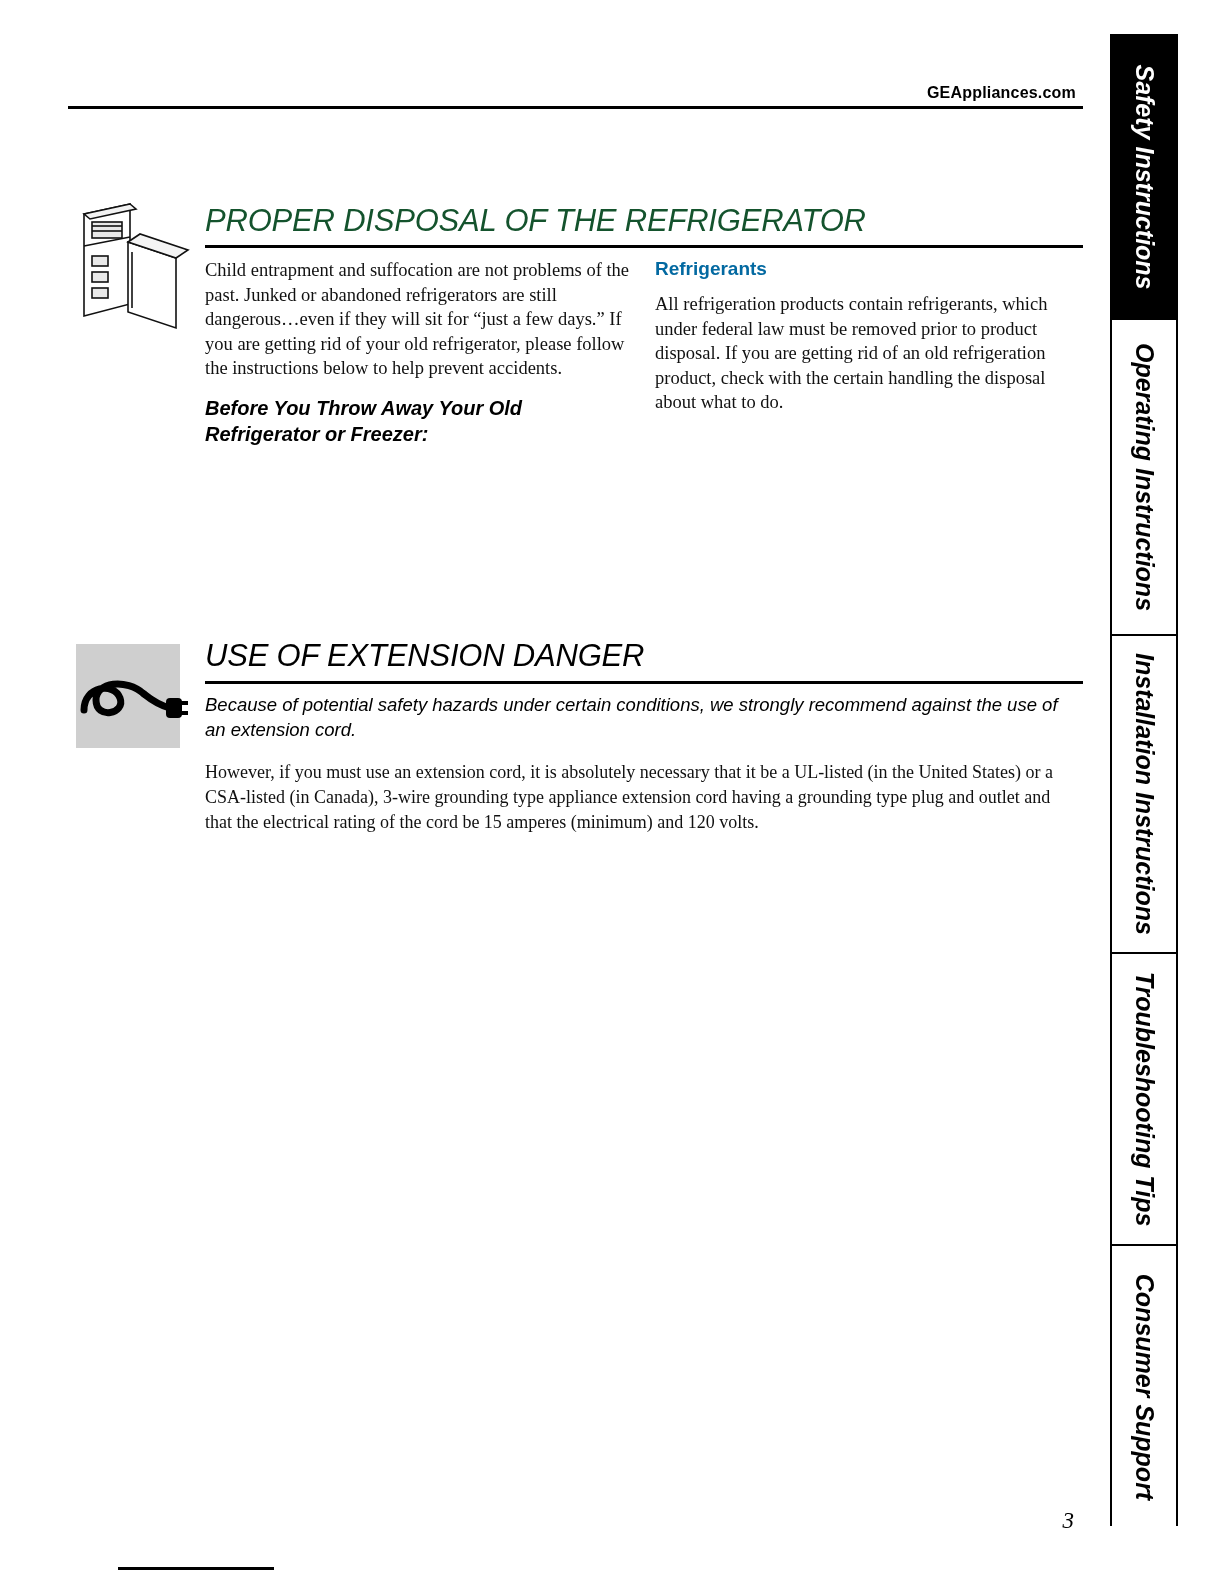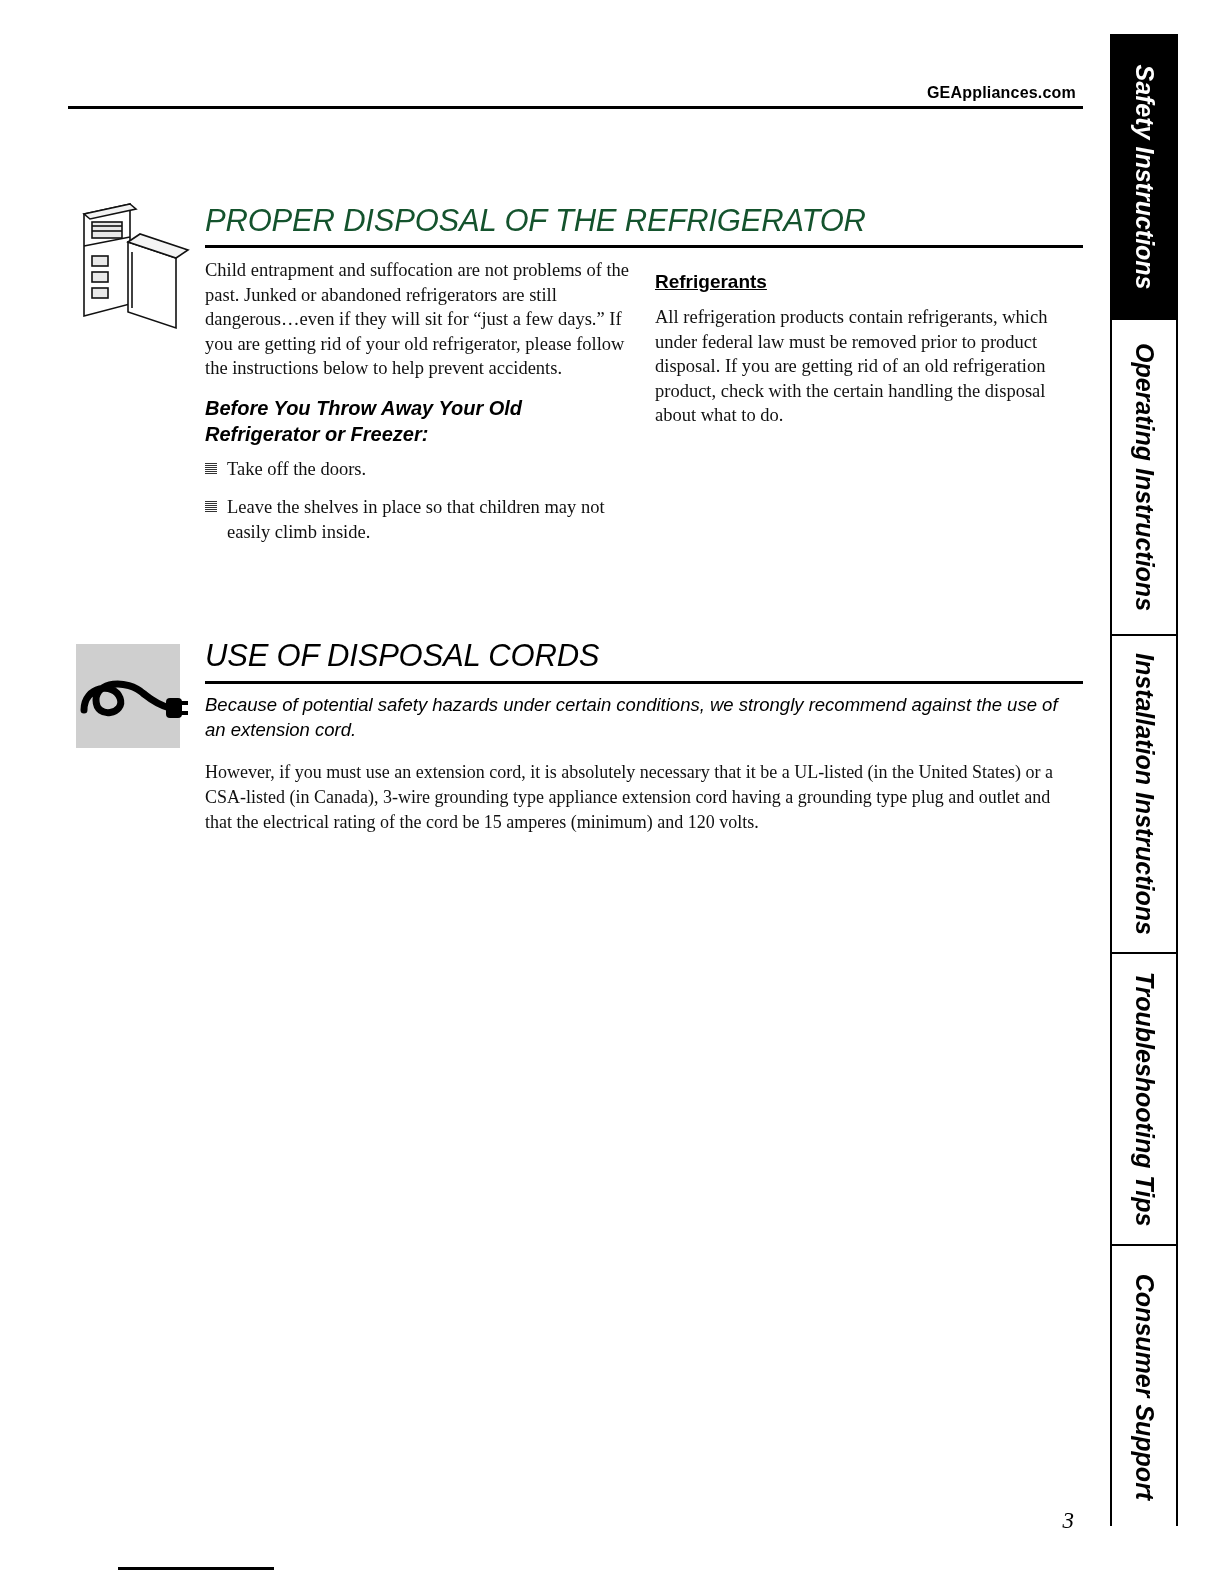--- a/index.html
+++ b/index.html
@@ -159,26 +159,25 @@
   .sub-bold {
     margin: 14px 0 10px 0;
     font-family: "Liberation Sans", sans-serif;
     font-weight: bold;
     font-style: italic;
     font-size: 20px;
     line-height: 26px;
     color: #000;
   }
   .sub-bold-r {
-    margin: 13px 0 12px 0;
+    margin: 0 0 12px 0;
     font-family: "Liberation Sans", sans-serif;
     font-weight: bold;
     font-size: 19px;
-    color: #000000;
-    text-decoration: underline;
+    color: #0369a1;
   }
   ul.bullets {
     list-style: none;
     margin: 0;
     padding: 0;
   }
   ul.bullets li {
     position: relative;
     padding-left: 22px;
     margin-bottom: 14px;
@@ -288,24 +287,20 @@
         <line x1="60" y1="52" x2="60" y2="108"></line>
       </g>
     </svg>
   </div>
   <div class="sec1-heading">PROPER DISPOSAL OF THE REFRIGERATOR</div>
   <div class="sec1-rule"></div>
 
   <div class="col-left">
     <p class="body">Child entrapment and suffocation are not problems of the past. Junked or abandoned refrigerators are still dangerous…even if they will sit for “just a few days.” If you are getting rid of your old refrigerator, please follow the instructions below to help prevent accidents.</p>
     <div class="sub-bold">Before You Throw Away Your Old Refrigerator or Freezer:</div>
-    <ul class="bullets">
-      <li><span class="sq"></span><span>Take off the doors.</span></li>
-      <li><span class="sq"></span><span>Leave the shelves in place so that children may not easily climb inside.</span></li>
-    </ul>
   </div>
 
   <div class="col-right">
     <div class="sub-bold-r">Refrigerants</div>
     <p class="body">All refrigeration products contain refrigerants, which under federal law must be removed prior to product disposal. If you are getting rid of an old refrigeration product, check with the certain handling the disposal about what to do.</p>
   </div>
 
   <div class="cord-icon">
     <svg width="120" height="122" viewBox="0 0 120 122">
       <rect x="6" y="6" width="104" height="104" fill="#cfcfcf"></rect>
@@ -313,21 +308,21 @@
         <path d="M14 72 C14 48, 44 44, 50 60 C56 76, 26 82, 26 62 C26 44, 56 40, 74 56"></path>
         <path d="M74 56 C84 64, 92 68, 100 70"></path>
       </g>
       <g fill="#000">
         <rect x="96" y="60" width="16" height="20" rx="4"></rect>
         <rect x="108" y="63" width="10" height="4"></rect>
         <rect x="108" y="73" width="10" height="4"></rect>
       </g>
     </svg>
   </div>
-  <div class="sec2-heading">USE OF DISPOSAL CORDS</div>
+  <div class="sec2-heading">USE OF EXTENSION DANGER</div>
   <div class="sec2-rule"></div>
   <div class="sec2-body">
     <p class="lead-italic">Because of potential safety hazards under certain conditions, we strongly recommend against the use of an extension cord.</p>
     <p class="body">However, if you must use an extension cord, it is absolutely necessary that it be a UL-listed (in the United States) or a CSA-listed (in Canada), 3-wire grounding type appliance extension cord having a grounding type plug and outlet and that the electrical rating of the cord be 15 amperes (minimum) and 120 volts.</p>
   </div>
 
   <div class="tab-rail">
     <div class="tab dark tab-safety">
       <span class="tab-label">Safety Instructions</span>
     </div>

